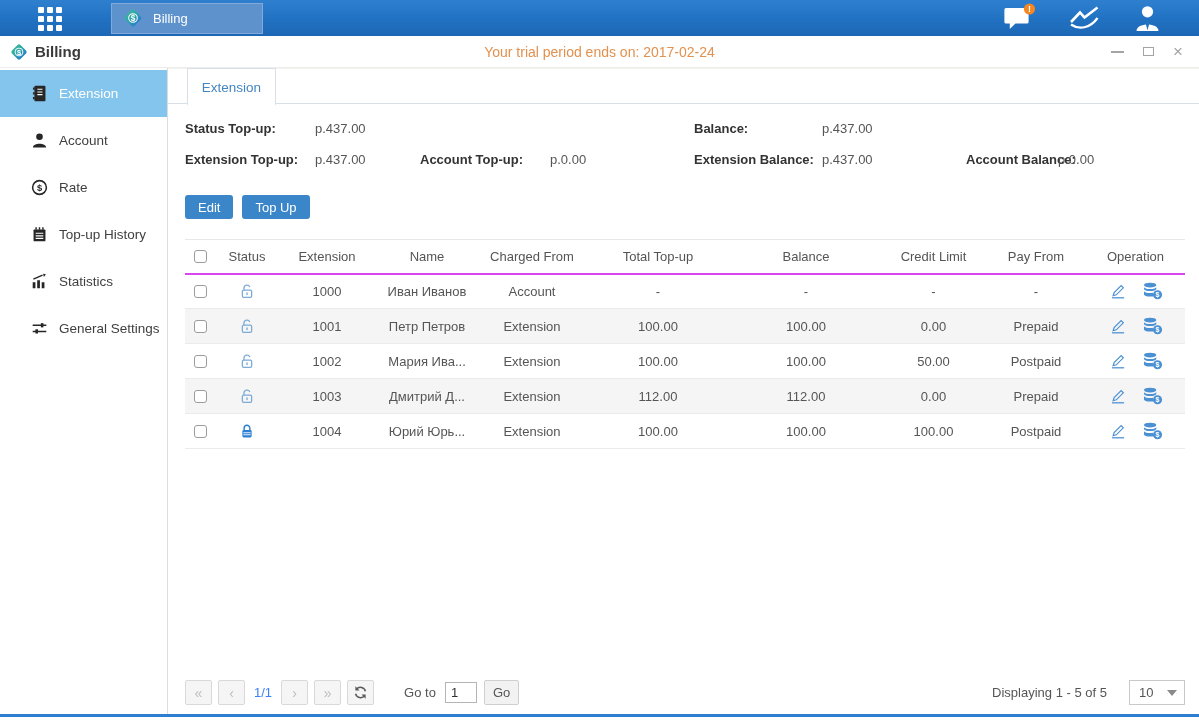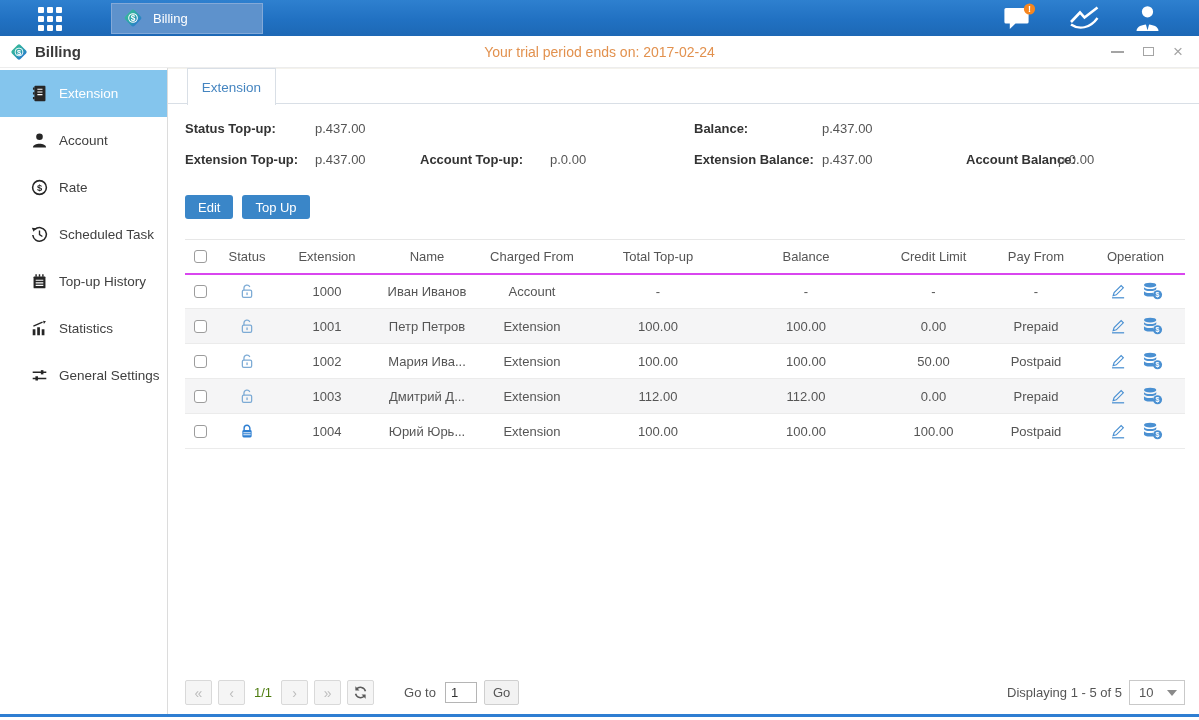--- a/index.html
+++ b/index.html
@@ -54,25 +54,25 @@
   tbody td{height:35px;border-bottom:1px solid #ebebeb;text-align:center;padding:0;overflow:hidden;white-space:nowrap;}
   tr.alt{background:#f5f5f6;}
   .checkbox{width:13px;height:13px;border:1px solid #9c9c9c;border-radius:3px;background:#fff;margin:0 auto;cursor:pointer;}
   .status-ic{display:inline-flex;vertical-align:middle;}
   .op-ic{display:inline-flex;vertical-align:middle;cursor:pointer;}
   .op-ic + .op-ic{margin-left:15px;}
 
   
   .pager{position:absolute;left:17px;right:14px;bottom:9px;display:flex;align-items:center;font-size:13px;color:#555;}
   .pg-btn{width:27px;height:25px;background:#f5f5f5;border:1px solid #d9d9d9;border-radius:2px;display:inline-flex;align-items:center;justify-content:center;color:#bdbdbd;font-size:14px;margin-right:6px;cursor:pointer;}
-  .pg-ind{margin:0 9px 0 3px;color:#4d7c0f;}
+  .pg-ind{margin:0 9px 0 3px;color:#3b82f6;}
   .goto-label{margin-left:24px;}
   .goto-input{width:32px;height:21px;border:1px solid #b5b5b5;font-size:13px;padding:0 5px;margin-left:9px;font-family:inherit;color:#333;}
   .go-btn{height:25px;padding:0 8px;background:#f2f2f2;border:1px solid #cfcfcf;border-radius:2px;margin-left:7px;font-size:13px;color:#555;cursor:pointer;font-family:inherit;}
-  .pager-right{margin-left:auto;display:flex;align-items:center;gap:7px;}
+  .pager-right{margin-left:auto;display:flex;align-items:center;gap:22px;}
   .select{width:56px;height:25px;border:1px solid #c9c9c9;display:flex;align-items:center;padding:0 7px 0 9px;cursor:pointer;background:#fff;color:#555;}
   .sel-arrow{margin-left:auto;width:0;height:0;border-left:5px solid transparent;border-right:5px solid transparent;border-top:6px solid #8a8a8a;}
 </style>
 </head>
 <body>
 
 <div class="app">
 
   <div class="topbar">
     <span class="grid-btn">
@@ -187,30 +187,20 @@
             <svg width="17" height="17" viewBox="0 0 20 20">
               <circle cx="10" cy="10" r="8.1" fill="none" stroke="currentColor" stroke-width="1.8"></circle>
               <text x="10" y="14" font-size="11" font-weight="bold" text-anchor="middle" fill="currentColor" font-family="Liberation Sans, sans-serif">$</text>
             </svg>
           </span>
           <span>Rate</span>
         </div>
         <div class="side-item">
           <span class="side-icon">
             <svg width="17" height="17" viewBox="0 0 20 20">
-              <path d="M4.6 4 A8 8 0 1 1 2.1 10.6" fill="none" stroke="currentColor" stroke-width="1.8"></path>
-              <path fill="currentColor" d="M1 2 L6.2 2.6 3 6.8z"></path>
-              <path d="M10 5.4V10.2l3.4 2.1" fill="none" stroke="currentColor" stroke-width="1.6"></path>
-            </svg>
-          </span>
-          <span>Scheduled Task</span>
-        </div>
-        <div class="side-item">
-          <span class="side-icon">
-            <svg width="17" height="17" viewBox="0 0 20 20">
               <rect x="3" y="4" width="14" height="14" rx="1" fill="currentColor"></rect>
               <path stroke="#fff" stroke-width="1.3" fill="none" d="M5.5 8.6h9M5.5 11.6h9M5.5 14.6h9"></path>
               <path stroke="currentColor" stroke-width="1.7" fill="none" d="M6 1.4v3M10 1.4v3M14 1.4v3"></path>
             </svg>
           </span>
           <span>Top-up History</span>
         </div>
         <div class="side-item">
           <span class="side-icon">
             <svg width="17" height="17" viewBox="0 0 20 20">

